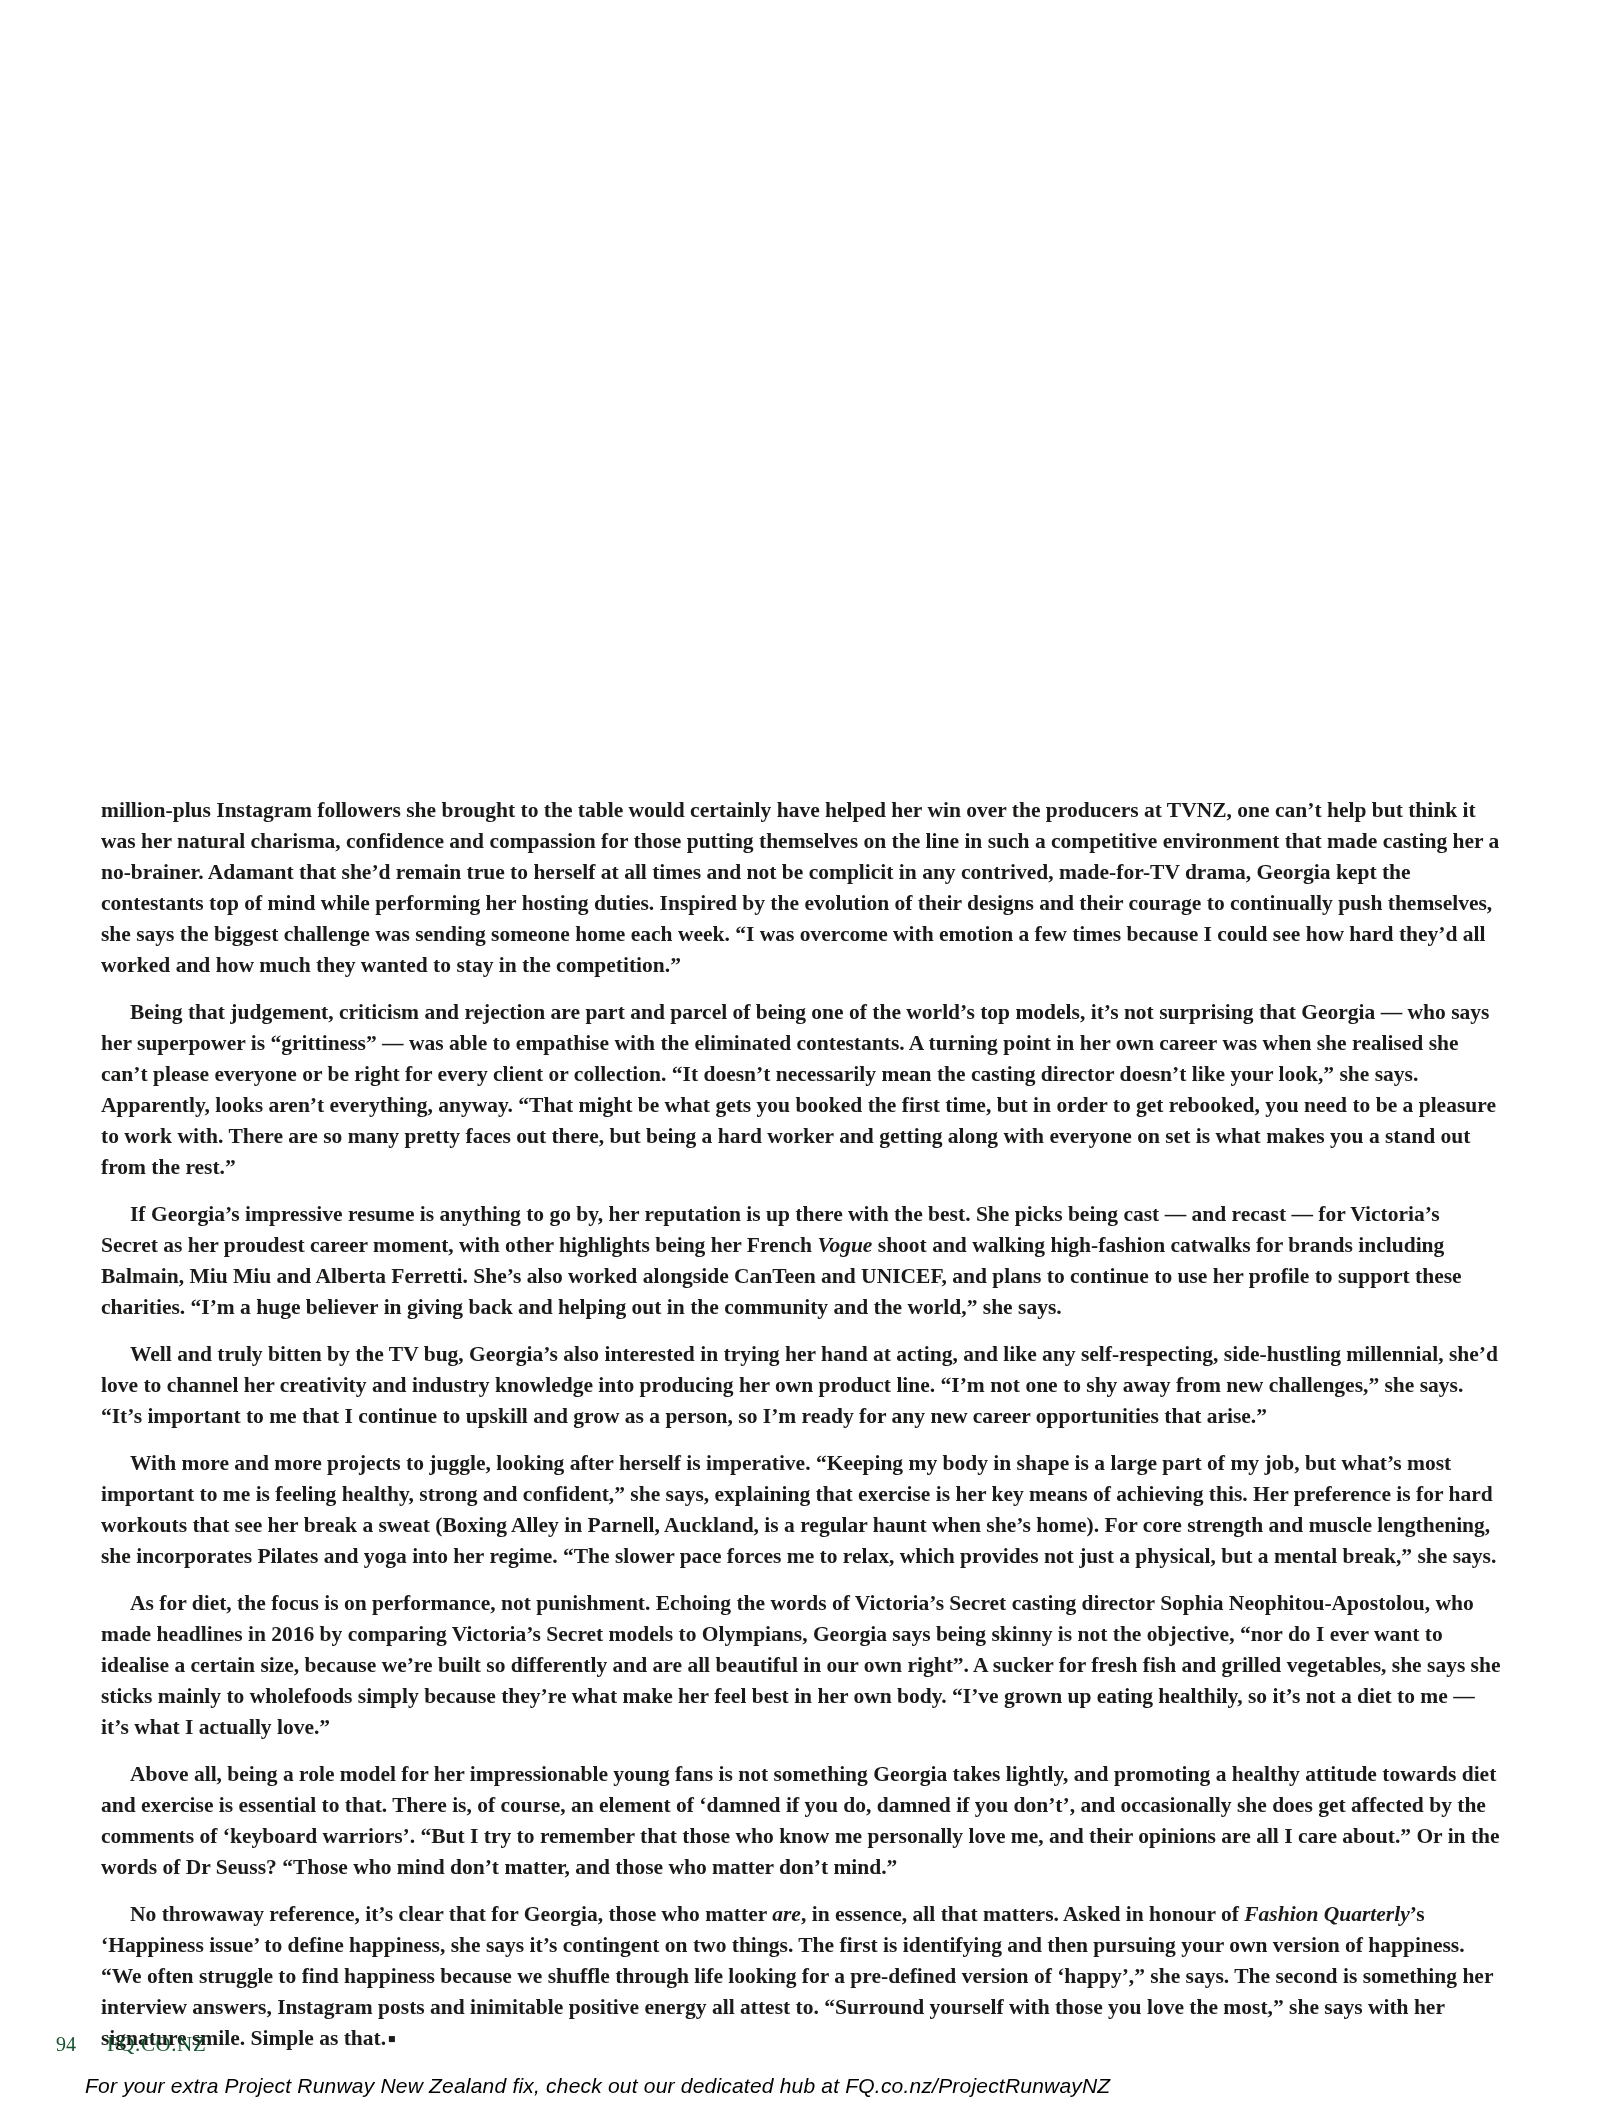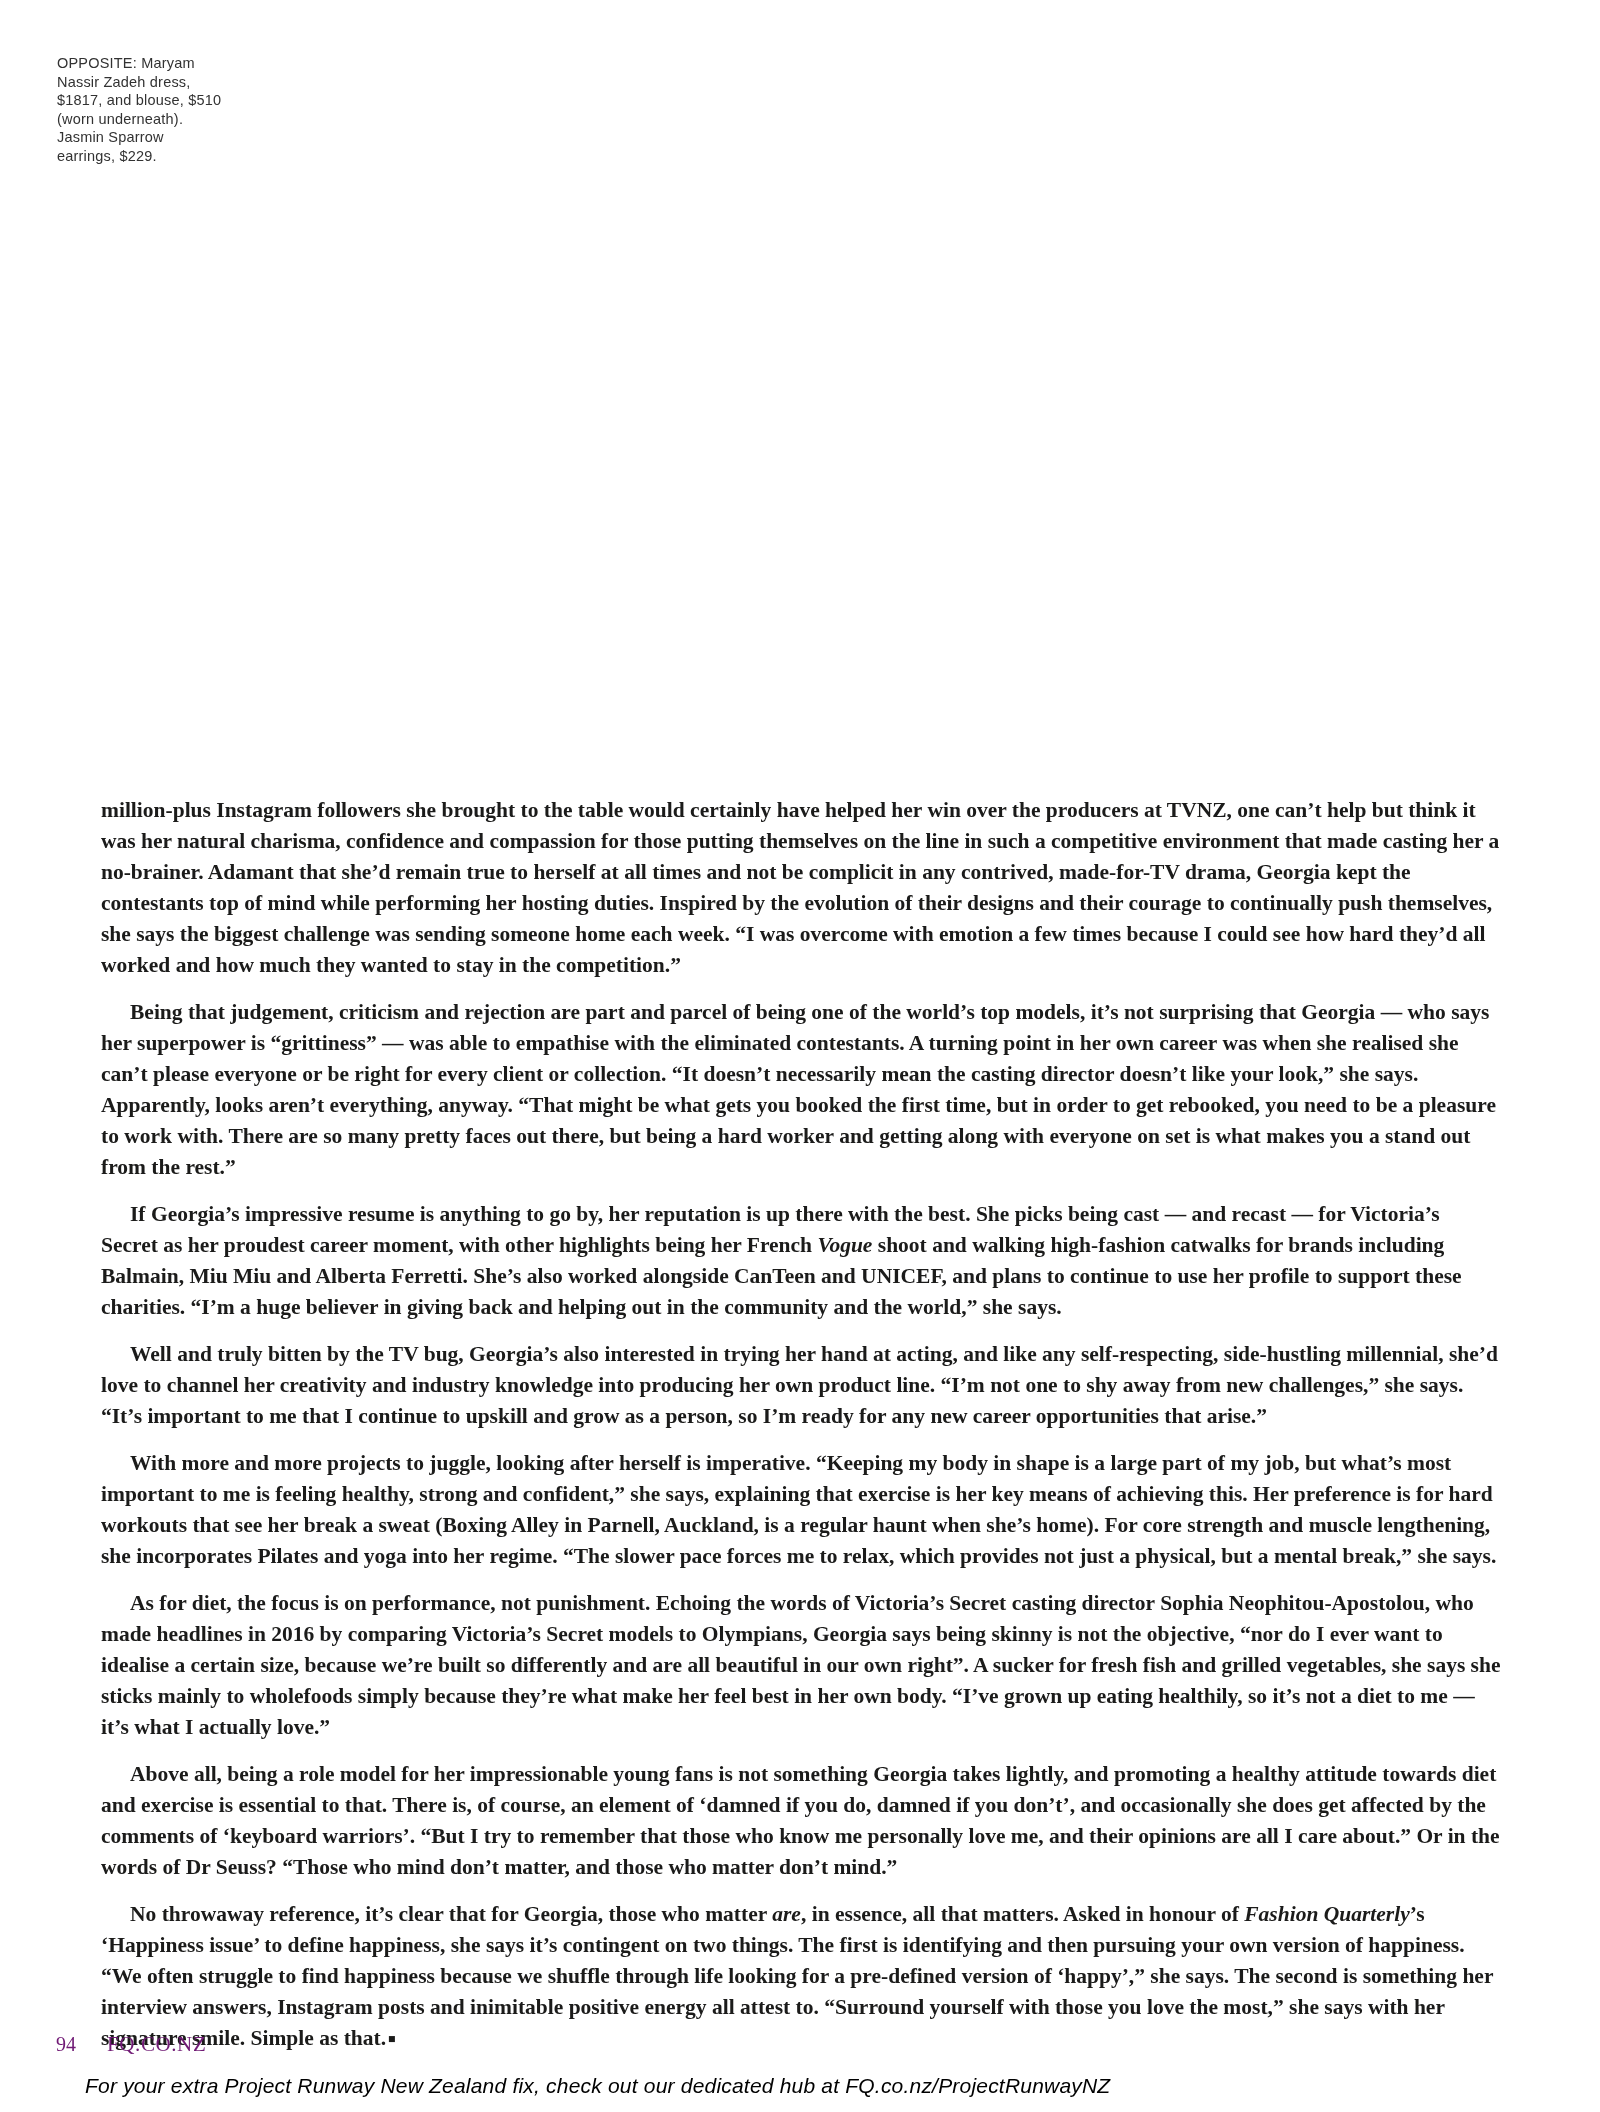--- a/index.html
+++ b/index.html
@@ -51,38 +51,32 @@
     line-height: 30px;
     letter-spacing: 0.2px;
     color: #000000;
   }
   .footer {
     position: absolute;
     left: 56px;
     top: 2032px;
     font-family: "Liberation Serif", "DejaVu Serif", serif;
     font-size: 20px;
-    color: #701a75;
+    color: #14532d;
     display: flex;
     align-items: baseline;
   }
   .footer .page-number { margin-right: 31px; }
   .footer .site-url { font-size: 21px; letter-spacing: 0.6px; }
 </style>
 </head>
 <body>
 
 <div class="page">
 
-  <div class="photo-caption">OPPOSITE: Maryam
-Nassir Zadeh dress,
-$1817, and blouse, $510
-(worn underneath).
-Jasmin Sparrow
-earrings, $229.</div>
 
   <div class="article">
     <div>
         <p class="para"><span>million-plus Instagram followers she brought to the table would certainly have helped her win over the producers at TVNZ, one can’t help but think it was her natural charisma, confidence and compassion for those putting themselves on the line in such a competitive environment that made casting her a no-brainer. Adamant that she’d remain true to herself at all times and not be complicit in any contrived, made-for-TV drama, Georgia kept the contestants top of mind while performing her hosting duties. Inspired by the evolution of their designs and their courage to continually push themselves, she says the biggest challenge was sending someone home each week. “I was overcome with emotion a few times because I could see how hard they’d all worked and how much they wanted to stay in the competition.”</span></p>
         <p class="para indent"><span>Being that judgement, criticism and rejection are part and parcel of being one of the world’s top models, it’s not surprising that Georgia — who says her superpower is “grittiness” — was able to empathise with the eliminated contestants. A turning point in her own career was when she realised she can’t please everyone or be right for every client or collection. “It doesn’t necessarily mean the casting director doesn’t like your look,” she says. Apparently, looks aren’t everything, anyway. “That might be what gets you booked the first time, but in order to get rebooked, you need to be a pleasure to work with. There are so many pretty faces out there, but being a hard worker and getting along with everyone on set is what makes you a stand out from the rest.”</span></p>
         <p class="para indent"><span>If Georgia’s impressive resume is anything to go by, her reputation is up there with the best. She picks being cast — and recast — for Victoria’s Secret as her proudest career moment, with other highlights being her French </span><em>Vogue</em><span> shoot and walking high-fashion catwalks for brands including Balmain, Miu Miu and Alberta Ferretti. She’s also worked alongside CanTeen and UNICEF, and plans to continue to use her profile to support these charities. “I’m a huge believer in giving back and helping out in the community and the world,” she says.</span></p>
         <p class="para indent"><span>Well and truly bitten by the TV bug, Georgia’s also interested in trying her hand at acting, and like any self-respecting, side-hustling millennial, she’d love to channel her creativity and industry knowledge into producing her own product line. “I’m not one to shy away from new challenges,” she says. “It’s important to me that I continue to upskill and grow as a person, so I’m ready for any new career opportunities that arise.”</span></p>
         <p class="para indent"><span>With more and more projects to juggle, looking after herself is imperative. “Keeping my body in shape is a large part of my job, but what’s most important to me is feeling healthy, strong and confident,” she says, explaining that exercise is her key means of achieving this. Her preference is for hard workouts that see her break a sweat (Boxing Alley in Parnell, Auckland, is a regular haunt when she’s home). For core strength and muscle lengthening, she incorporates Pilates and yoga into her regime. “The slower pace forces me to relax, which provides not just a physical, but a mental break,” she says.</span></p>
         <p class="para indent"><span>As for diet, the focus is on performance, not punishment. Echoing the words of Victoria’s Secret casting director Sophia Neophitou-Apostolou, who made headlines in 2016 by comparing Victoria’s Secret models to Olympians, Georgia says being skinny is not the objective, “nor do I ever want to idealise a certain size, because we’re built so differently and are all beautiful in our own right”. A sucker for fresh fish and grilled vegetables, she says she sticks mainly to wholefoods simply because they’re what make her feel best in her own body. “I’ve grown up eating healthily, so it’s not a diet to me — it’s what I actually love.”</span></p>
         <p class="para indent"><span>Above all, being a role model for her impressionable young fans is not something Georgia takes lightly, and promoting a healthy attitude towards diet and exercise is essential to that. There is, of course, an element of ‘damned if you do, damned if you don’t’, and occasionally she does get affected by the comments of ‘keyboard warriors’. “But I try to remember that those who know me personally love me, and their opinions are all I care about.” Or in the words of Dr Seuss? “Those who mind don’t matter, and those who matter don’t mind.”</span></p>

